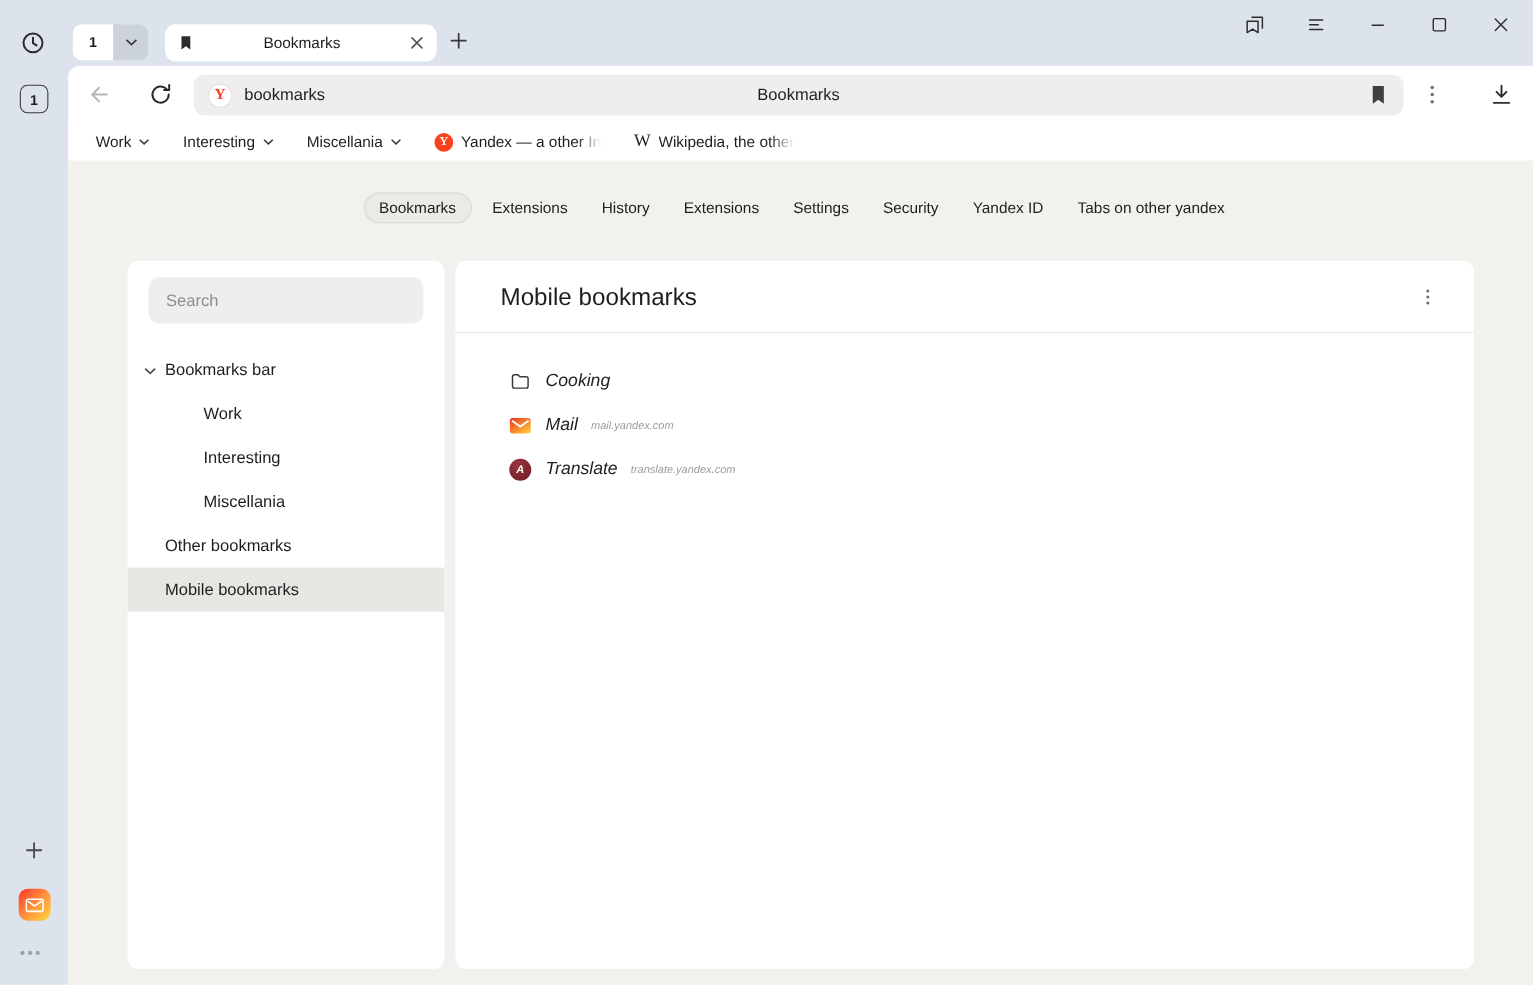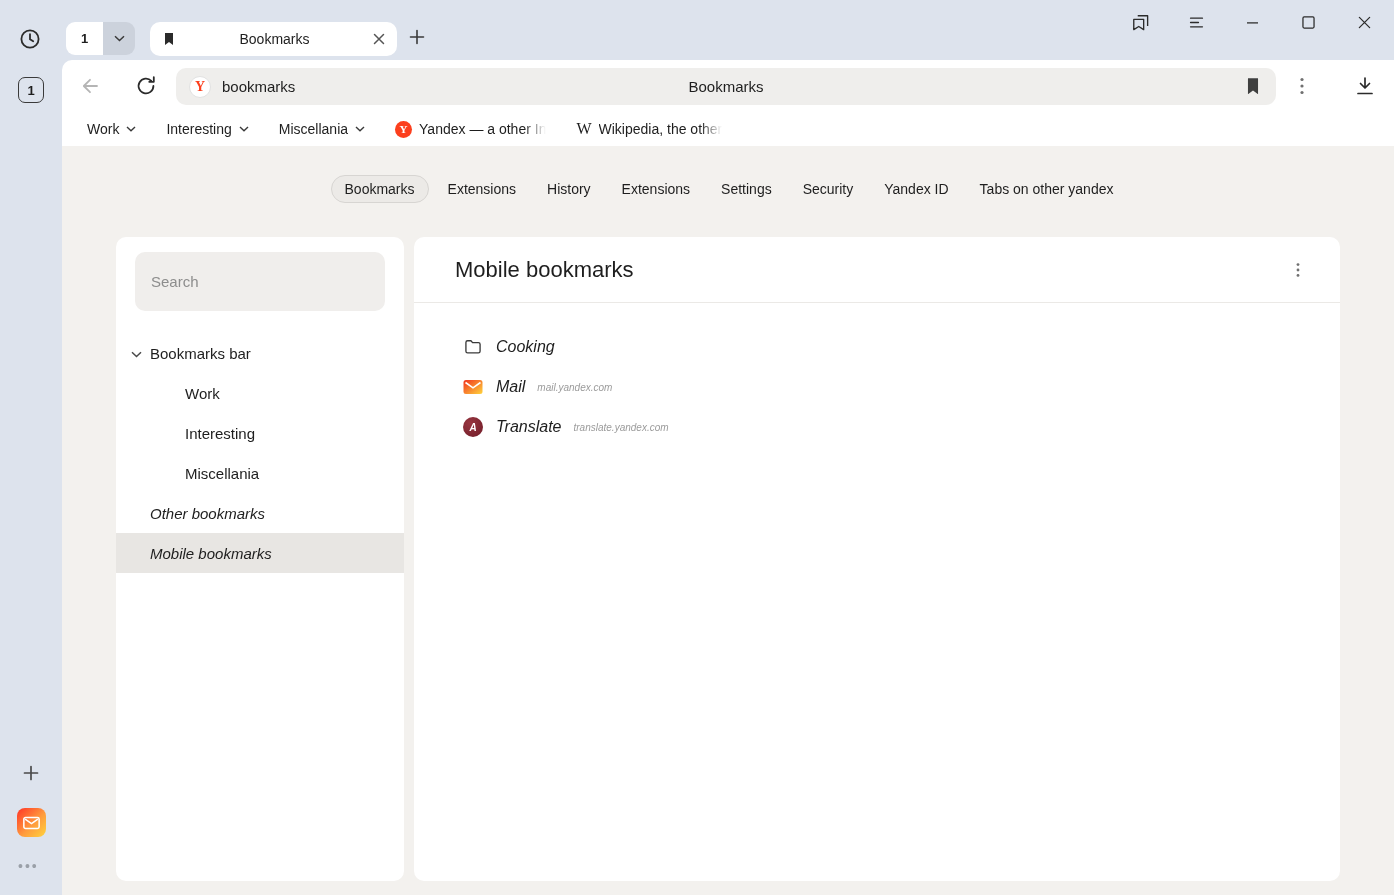--- a/index.html
+++ b/index.html
@@ -81,28 +81,28 @@
   .w-icon { font-family:"Liberation Serif",serif; font-size:16px; color:#1e1e1e; line-height:1; }
 
   
   .main { position:absolute; left:0; top:86px; right:0; bottom:0; background:#f3f1ee; }
   .nav-tabs { position:absolute; top:28px; left:0; right:0; display:flex; justify-content:center; align-items:center; gap:7px; font-size:14px; }
   .nav-tab { padding:6px 11px; cursor:pointer; color:#1e1e1e; border:1px solid transparent; border-radius:16px; }
   .nav-tab.active { background:#eceae7; border-color:#d7d5d2; padding:5px 13px; }
 
   
   .sidebar-card { position:absolute; left:54px; top:91px; width:288px; height:644px; background:#fff; border-radius:10px; overflow:hidden; }
-  .search-box { margin:15px 19px 0; height:59px; background:#f0eeec; border-radius:10px; display:flex; align-items:center; }
+  .search-box { margin:15px 19px 0; height:42px; background:#f0eeec; border-radius:10px; display:flex; align-items:center; }
   .search-box input { border:none; outline:none; background:transparent; padding:0 16px; font-size:15px; width:100%; color:#1e1e1e; font-family:inherit; }
   .search-box input::placeholder { color:#8d8d8d; }
   .tree { margin-top:22px; }
   .tree-item { height:40px; display:flex; align-items:center; font-size:15px; cursor:pointer; }
   .tree-item .chev { margin:2px 8px 0 15px; display:flex; }
   .ti-child { padding-left:69px; }
-  .ti-top { padding-left:34px;font-style:italic; }
+  .ti-top { padding-left:34px; }
   .tree-item.selected { background:#e8e6e3; }
 
   
   .content-card { position:absolute; left:352px; top:91px; right:54px; height:644px; background:#fff; border-radius:10px; overflow:hidden; }
   .card-header { height:66px; display:flex; align-items:center; padding:0 28px 0 41px; border-bottom:1px solid #ebe9e6; }
   .card-title { font-size:22px; font-weight:500; flex:1; }
   .kebab-btn { cursor:pointer; display:flex; padding:4px; }
   .bm-list { padding-top:24px; }
   .bm-row { height:40px; display:flex; align-items:center; padding-left:48px; cursor:pointer;font-style:italic; }
   .bm-icon { width:22px; display:flex; justify-content:center; margin-right:12px; flex:0 0 auto; }

